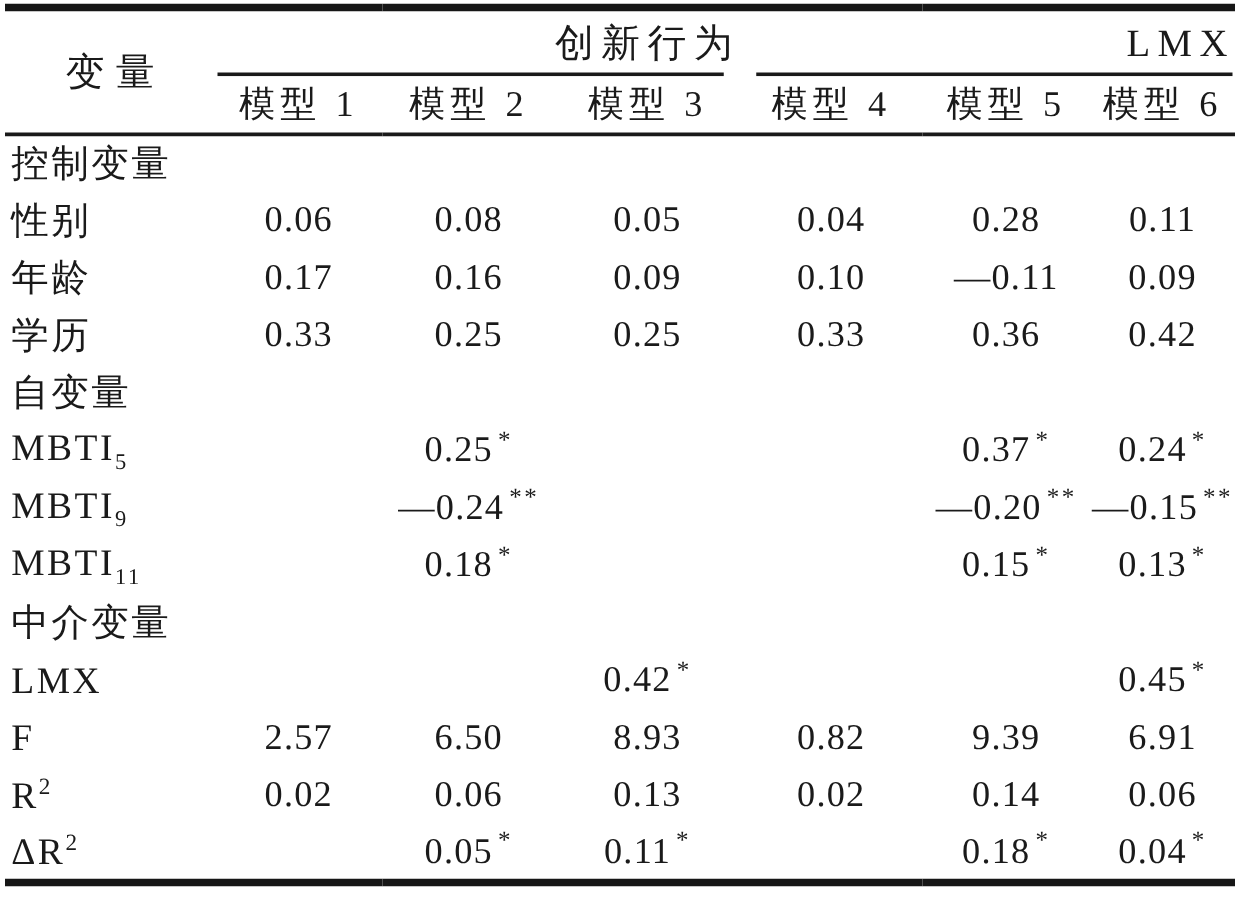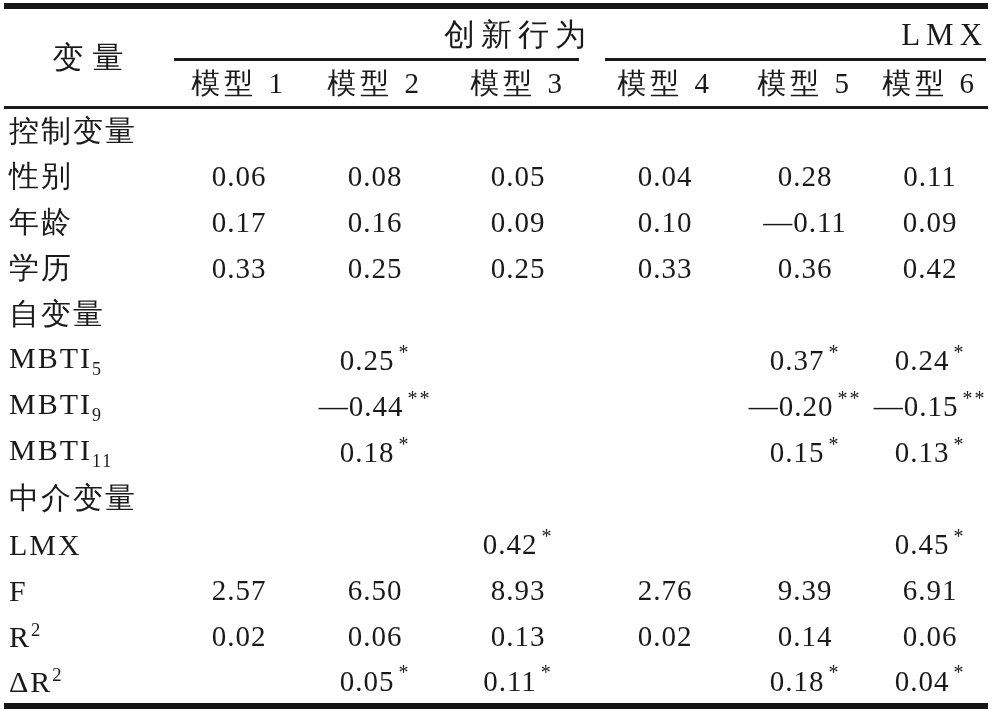--- a/index.html
+++ b/index.html
@@ -122,21 +122,21 @@
           <td></td>
           <td><span class="num">0.25</span><sup class="sig">*</sup></td>
           <td></td>
           <td></td>
           <td><span class="num">0.37</span><sup class="sig">*</sup></td>
           <td><span class="num">0.24</span><sup class="sig">*</sup></td>
         </tr>
         <tr>
           <th class="rowlabel">MBTI<sub>9</sub></th>
           <td></td>
-          <td><span class="num">—0.44</span><sup class="sig">**</sup></td>
+          <td><span class="num">—0.24</span><sup class="sig">**</sup></td>
           <td></td>
           <td></td>
           <td><span class="num">—0.20</span><sup class="sig">**</sup></td>
           <td><span class="num">—0.15</span><sup class="sig">**</sup></td>
         </tr>
         <tr>
           <th class="rowlabel">MBTI<sub>11</sub></th>
           <td></td>
           <td><span class="num">0.18</span><sup class="sig">*</sup></td>
           <td></td>
@@ -160,21 +160,21 @@
           <td><span class="num">0.42</span><sup class="sig">*</sup></td>
           <td></td>
           <td></td>
           <td><span class="num">0.45</span><sup class="sig">*</sup></td>
         </tr>
         <tr>
           <th class="rowlabel">F</th>
           <td><span class="num">2.57</span></td>
           <td><span class="num">6.50</span></td>
           <td><span class="num">8.93</span></td>
-          <td><span class="num">2.76</span></td>
+          <td><span class="num">0.82</span></td>
           <td><span class="num">9.39</span></td>
           <td><span class="num">6.91</span></td>
         </tr>
         <tr>
           <th class="rowlabel">R<sup>2</sup></th>
           <td><span class="num">0.02</span></td>
           <td><span class="num">0.06</span></td>
           <td><span class="num">0.13</span></td>
           <td><span class="num">0.02</span></td>
           <td><span class="num">0.14</span></td>

